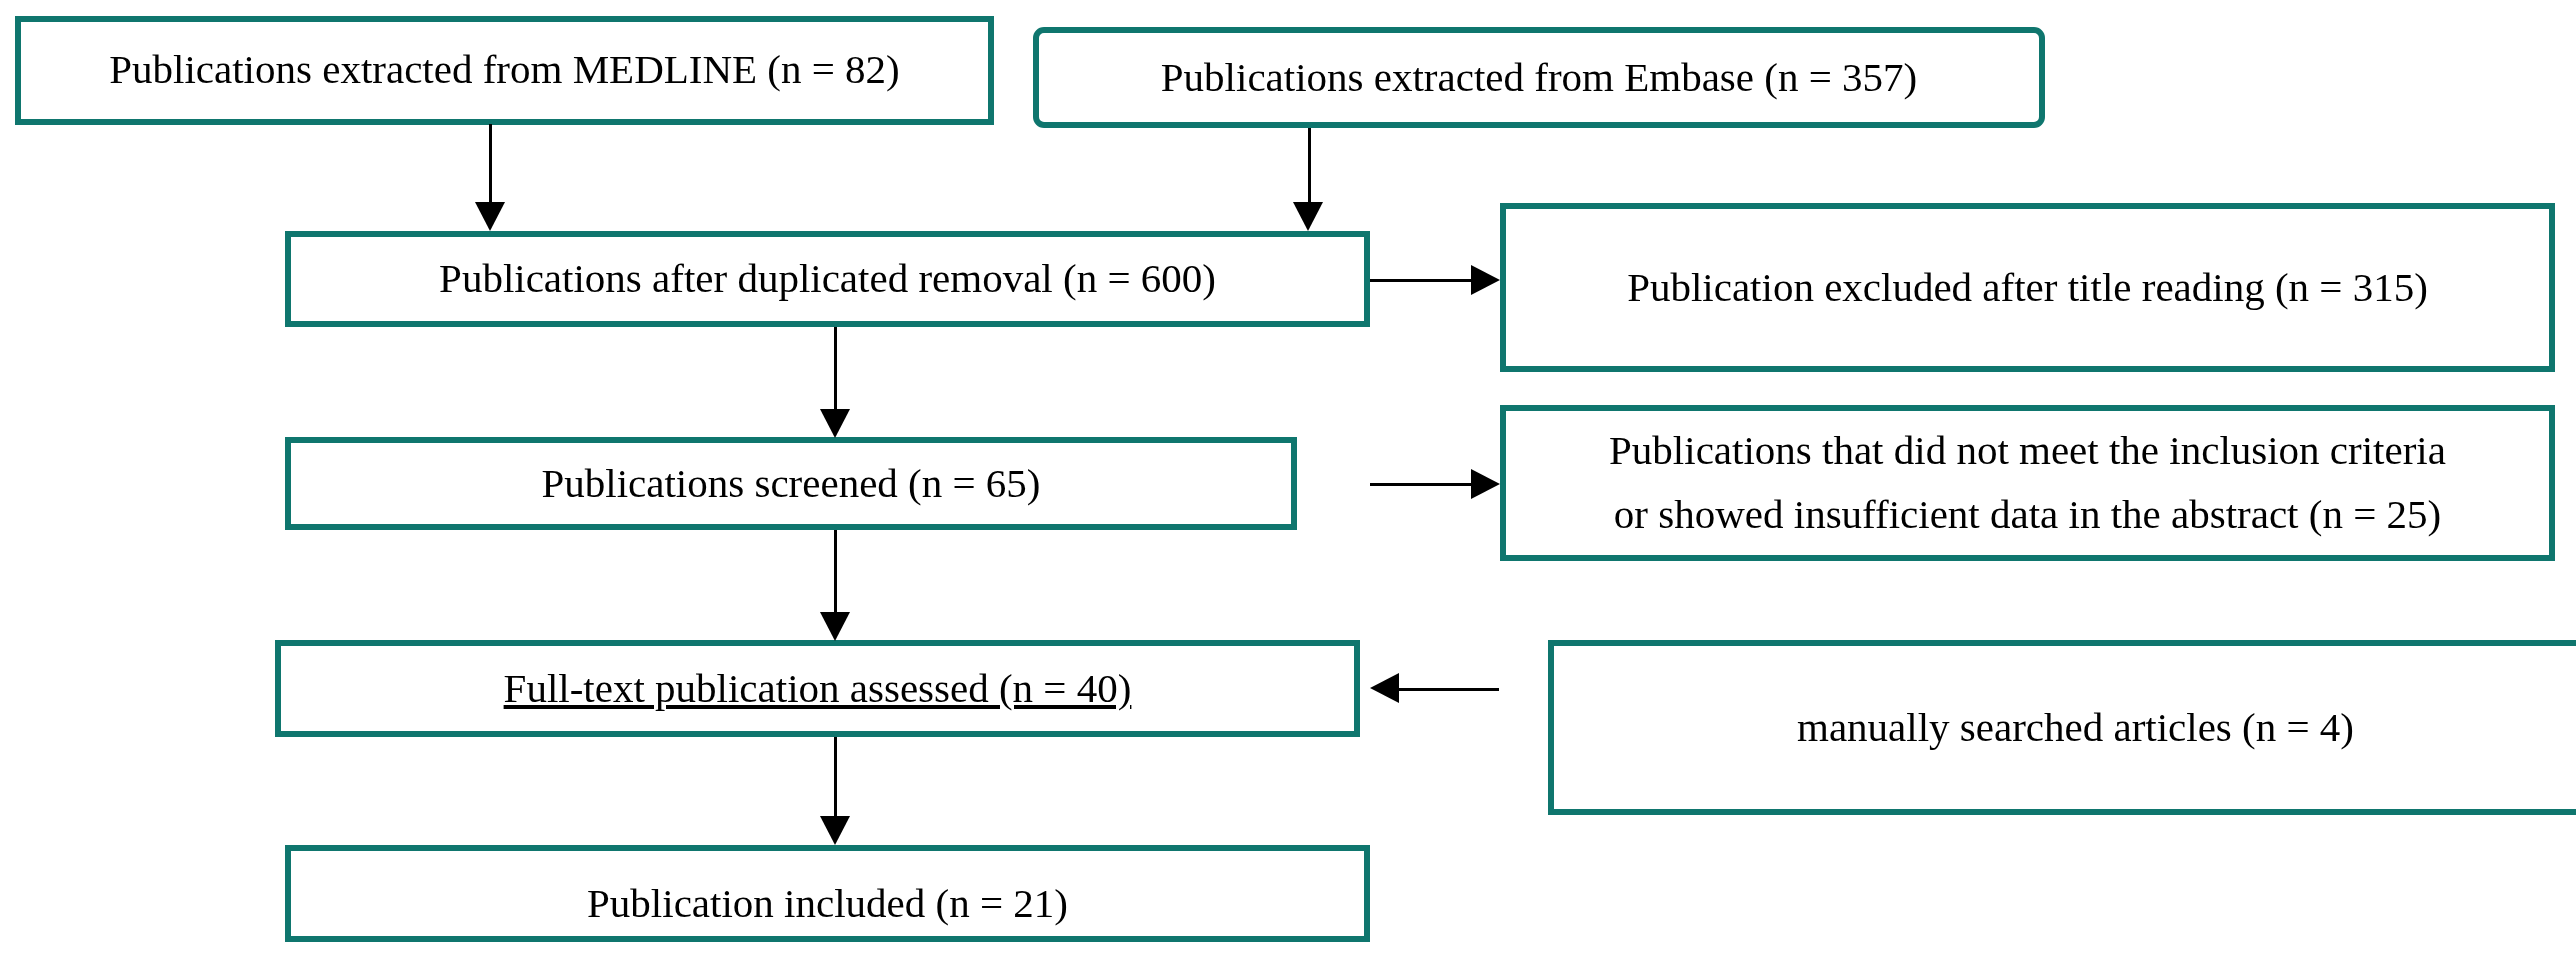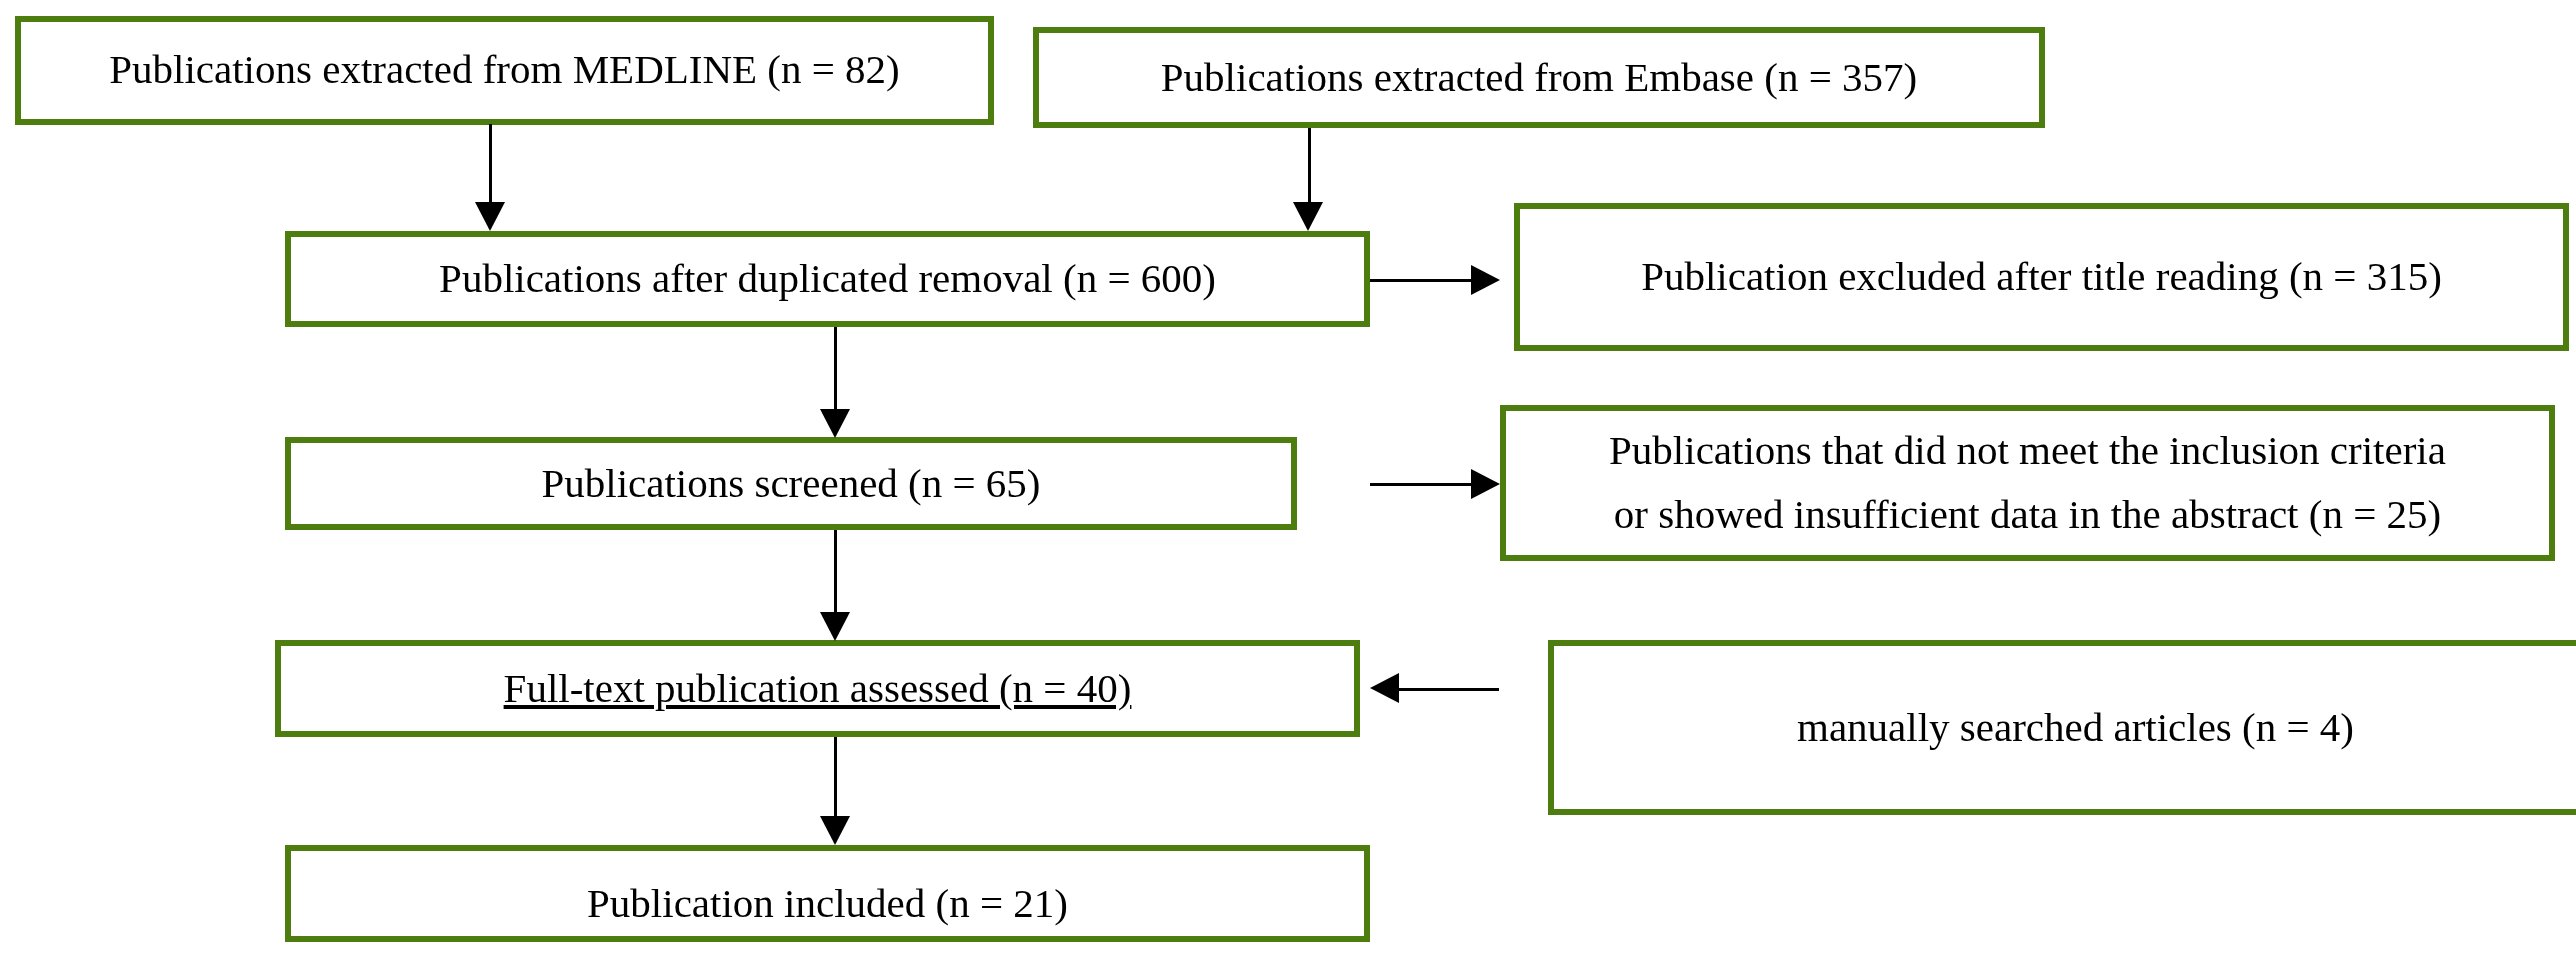--- a/index.html
+++ b/index.html
@@ -12,21 +12,21 @@
     width: 2576px;
     height: 954px;
     background: #ffffff;
     font-family: "Liberation Serif", "DejaVu Serif", serif;
     color: #000000;
     overflow: hidden;
   }
   .box {
     position: absolute;
     box-sizing: border-box;
-    border: 6px solid #4d7c0f;
+    border: 6px solid #0f766e;
     background: #ffffff;
     display: flex;
     align-items: center;
     justify-content: center;
     text-align: center;
   }
   .box-label {
     font-size: 41px;
     line-height: 1.55;
     white-space: pre-line;
@@ -69,29 +69,29 @@
 </style>
 </head>
 <body>
 
 <div class="canvas">
 
   <div class="box" style="left:15px; top:15.5px; width:979px; height:109px;">
     <span class="box-label">Publications extracted from MEDLINE (n = 82)</span>
   </div>
 
-  <div class="box" style="left:1033px; top:27px; width:1012px; height:101px;">
+  <div class="box" style="left:1033px; top:27px; width:1012px; height:101px;border-radius:11px;">
     <span class="box-label">Publications extracted from Embase (n = 357)</span>
   </div>
 
   <div class="box" style="left:285px; top:231px; width:1085px; height:96px;">
     <span class="box-label">Publications after duplicated removal (n = 600)</span>
   </div>
 
-  <div class="box" style="left:1500px; top:203px; width:1055px; height:148px;margin-left:14px;">
+  <div class="box" style="left:1500px; top:203px; width:1055px; height:169px;">
     <span class="box-label">Publication excluded after title reading (n = 315)</span>
   </div>
 
   <div class="box" style="left:285px; top:437px; width:1012px; height:93px;text-align:center;">
     <span class="box-label">Publications screened (n = 65)</span>
   </div>
 
   <div class="box" style="left:1500px; top:405px; width:1055px; height:156px;text-align:center;">
     <span class="box-label">Publications that did not meet the inclusion criteria
 or showed insufficient data in the abstract (n = 25)</span>

